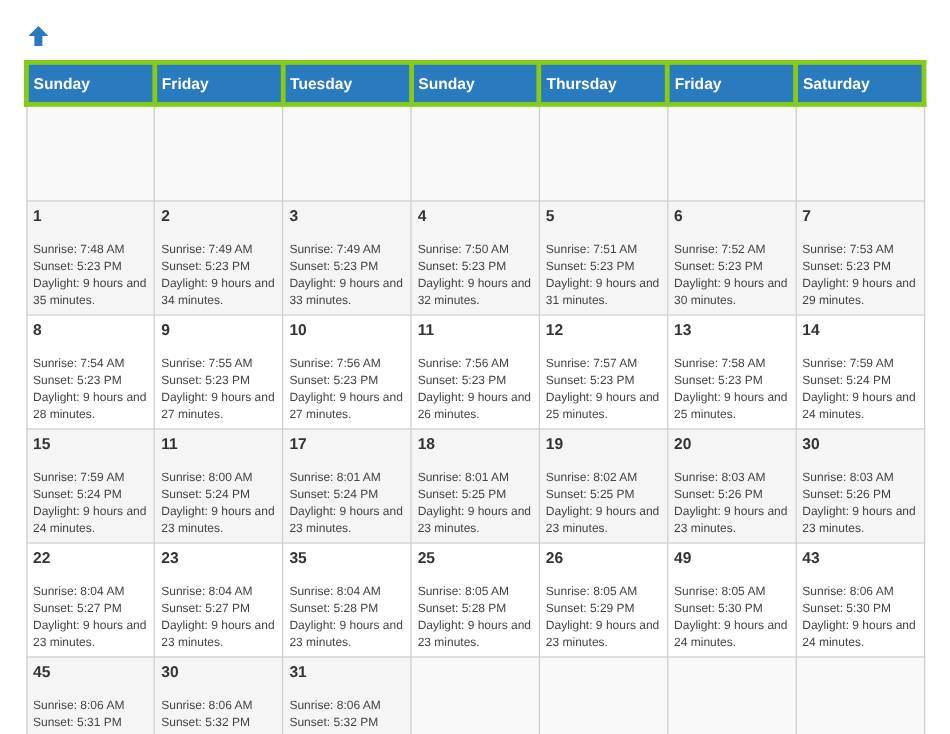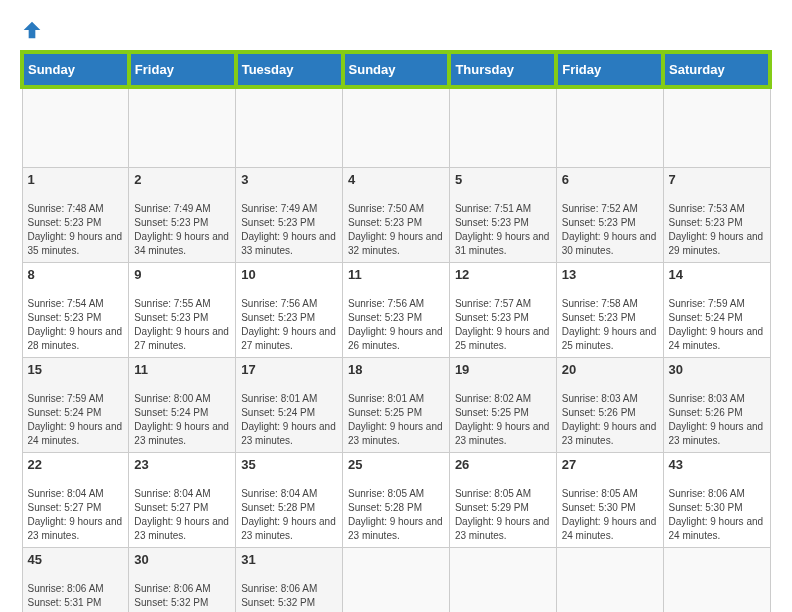--- a/index.html
+++ b/index.html
@@ -240,21 +240,21 @@
         </td>
         <td>
           <span class="day-number">25</span>
           <div class="day-info">Sunrise: 8:05 AM<br>Sunset: 5:28 PM<br>Daylight: 9 hours and 23 minutes.</div>
         </td>
         <td>
           <span class="day-number">26</span>
           <div class="day-info">Sunrise: 8:05 AM<br>Sunset: 5:29 PM<br>Daylight: 9 hours and 23 minutes.</div>
         </td>
         <td>
-          <span class="day-number">27</span>
+          <span class="day-number">49</span>
           <div class="day-info">Sunrise: 8:05 AM<br>Sunset: 5:30 PM<br>Daylight: 9 hours and 24 minutes.</div>
         </td>
         <td>
           <span class="day-number">43</span>
           <div class="day-info">Sunrise: 8:06 AM<br>Sunset: 5:30 PM<br>Daylight: 9 hours and 24 minutes.</div>
         </td>
       </tr>
       <tr>
         <td>
           <span class="day-number">45</span>

